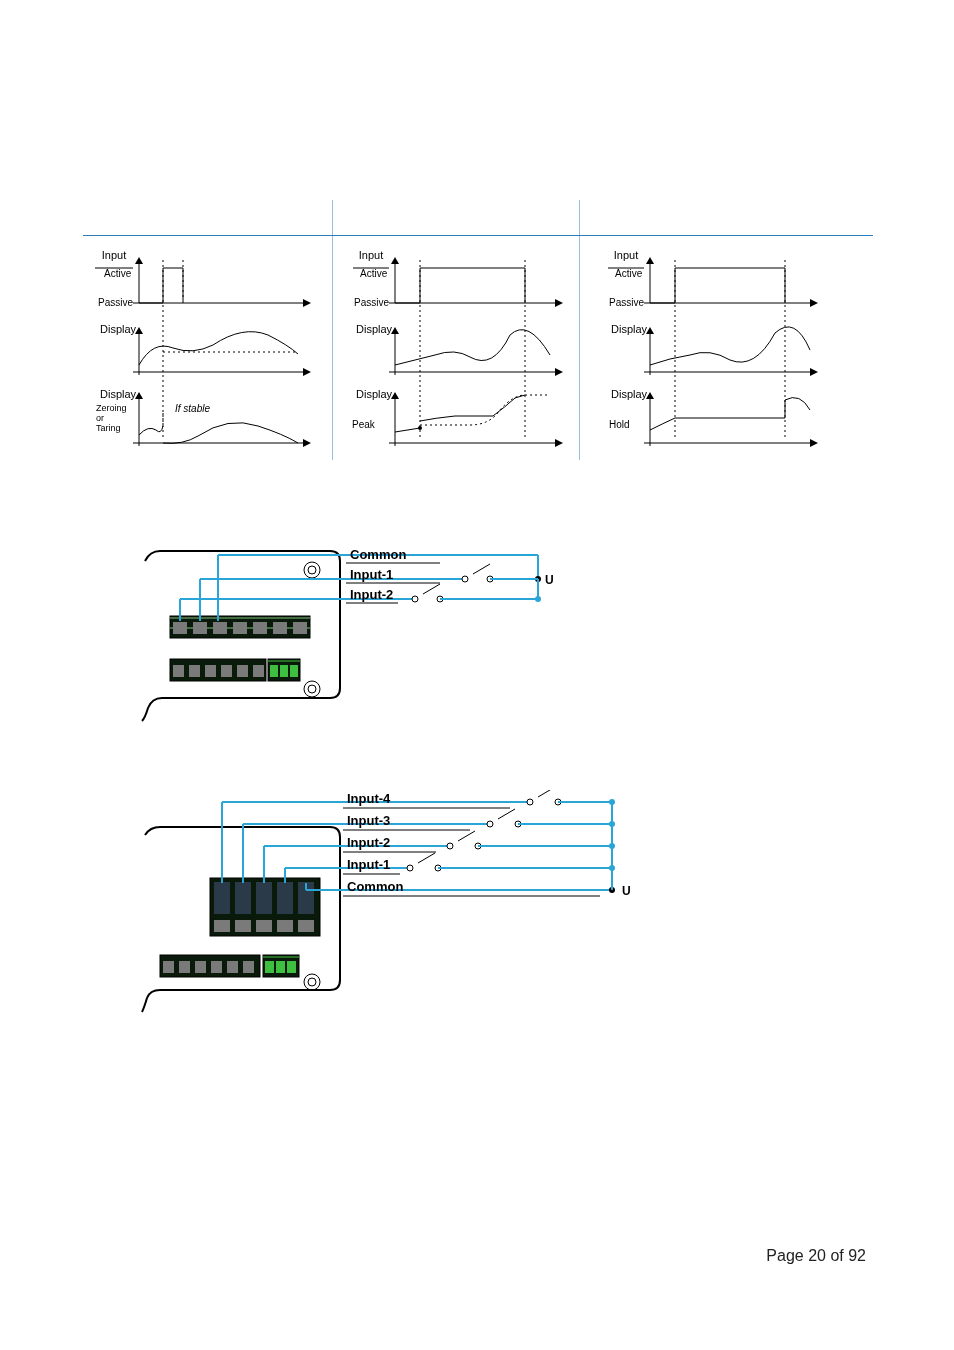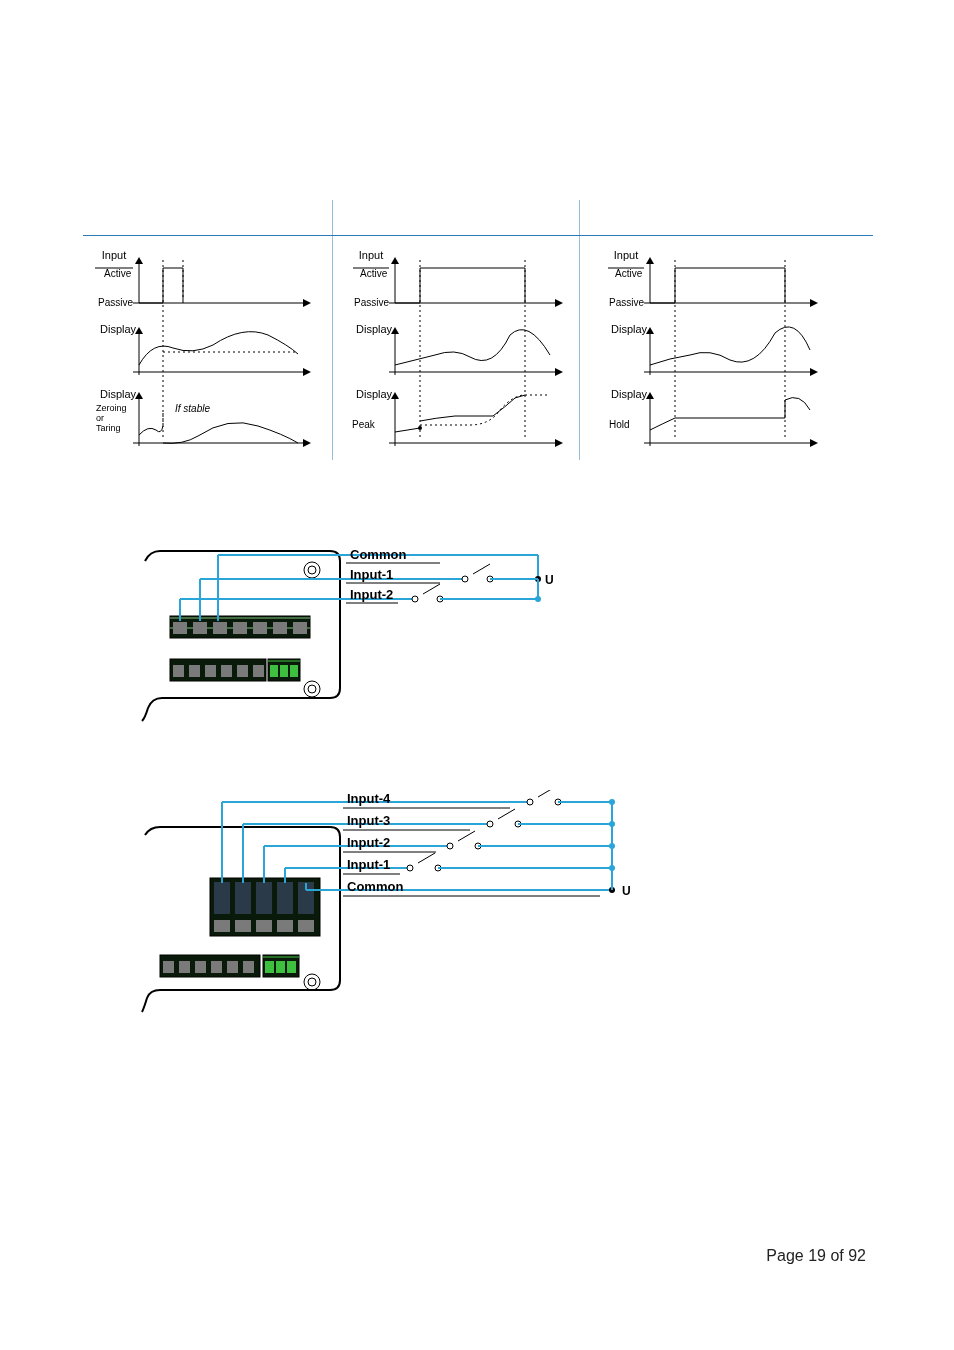--- a/index.html
+++ b/index.html
@@ -288,14 +288,14 @@
     <text x="207" y="35" font-size="13" font-weight="bold">Input-3</text>
     <line x1="203" y1="40" x2="330" y2="40" stroke="#000"></line>
     <text x="207" y="57" font-size="13" font-weight="bold">Input-2</text>
     <line x1="203" y1="62" x2="296" y2="62" stroke="#000"></line>
     <text x="207" y="79" font-size="13" font-weight="bold">Input-1</text>
     <line x1="203" y1="84" x2="260" y2="84" stroke="#000"></line>
     <text x="207" y="101" font-size="13" font-weight="bold">Common</text>
     <line x1="203" y1="106" x2="460" y2="106" stroke="#000"></line>
   </svg>
 
-  <div class="pageno">Page 19 of 92</div>
+  <div class="pageno">Page 20 of 92</div>
 </div>
 
 </body></html>

